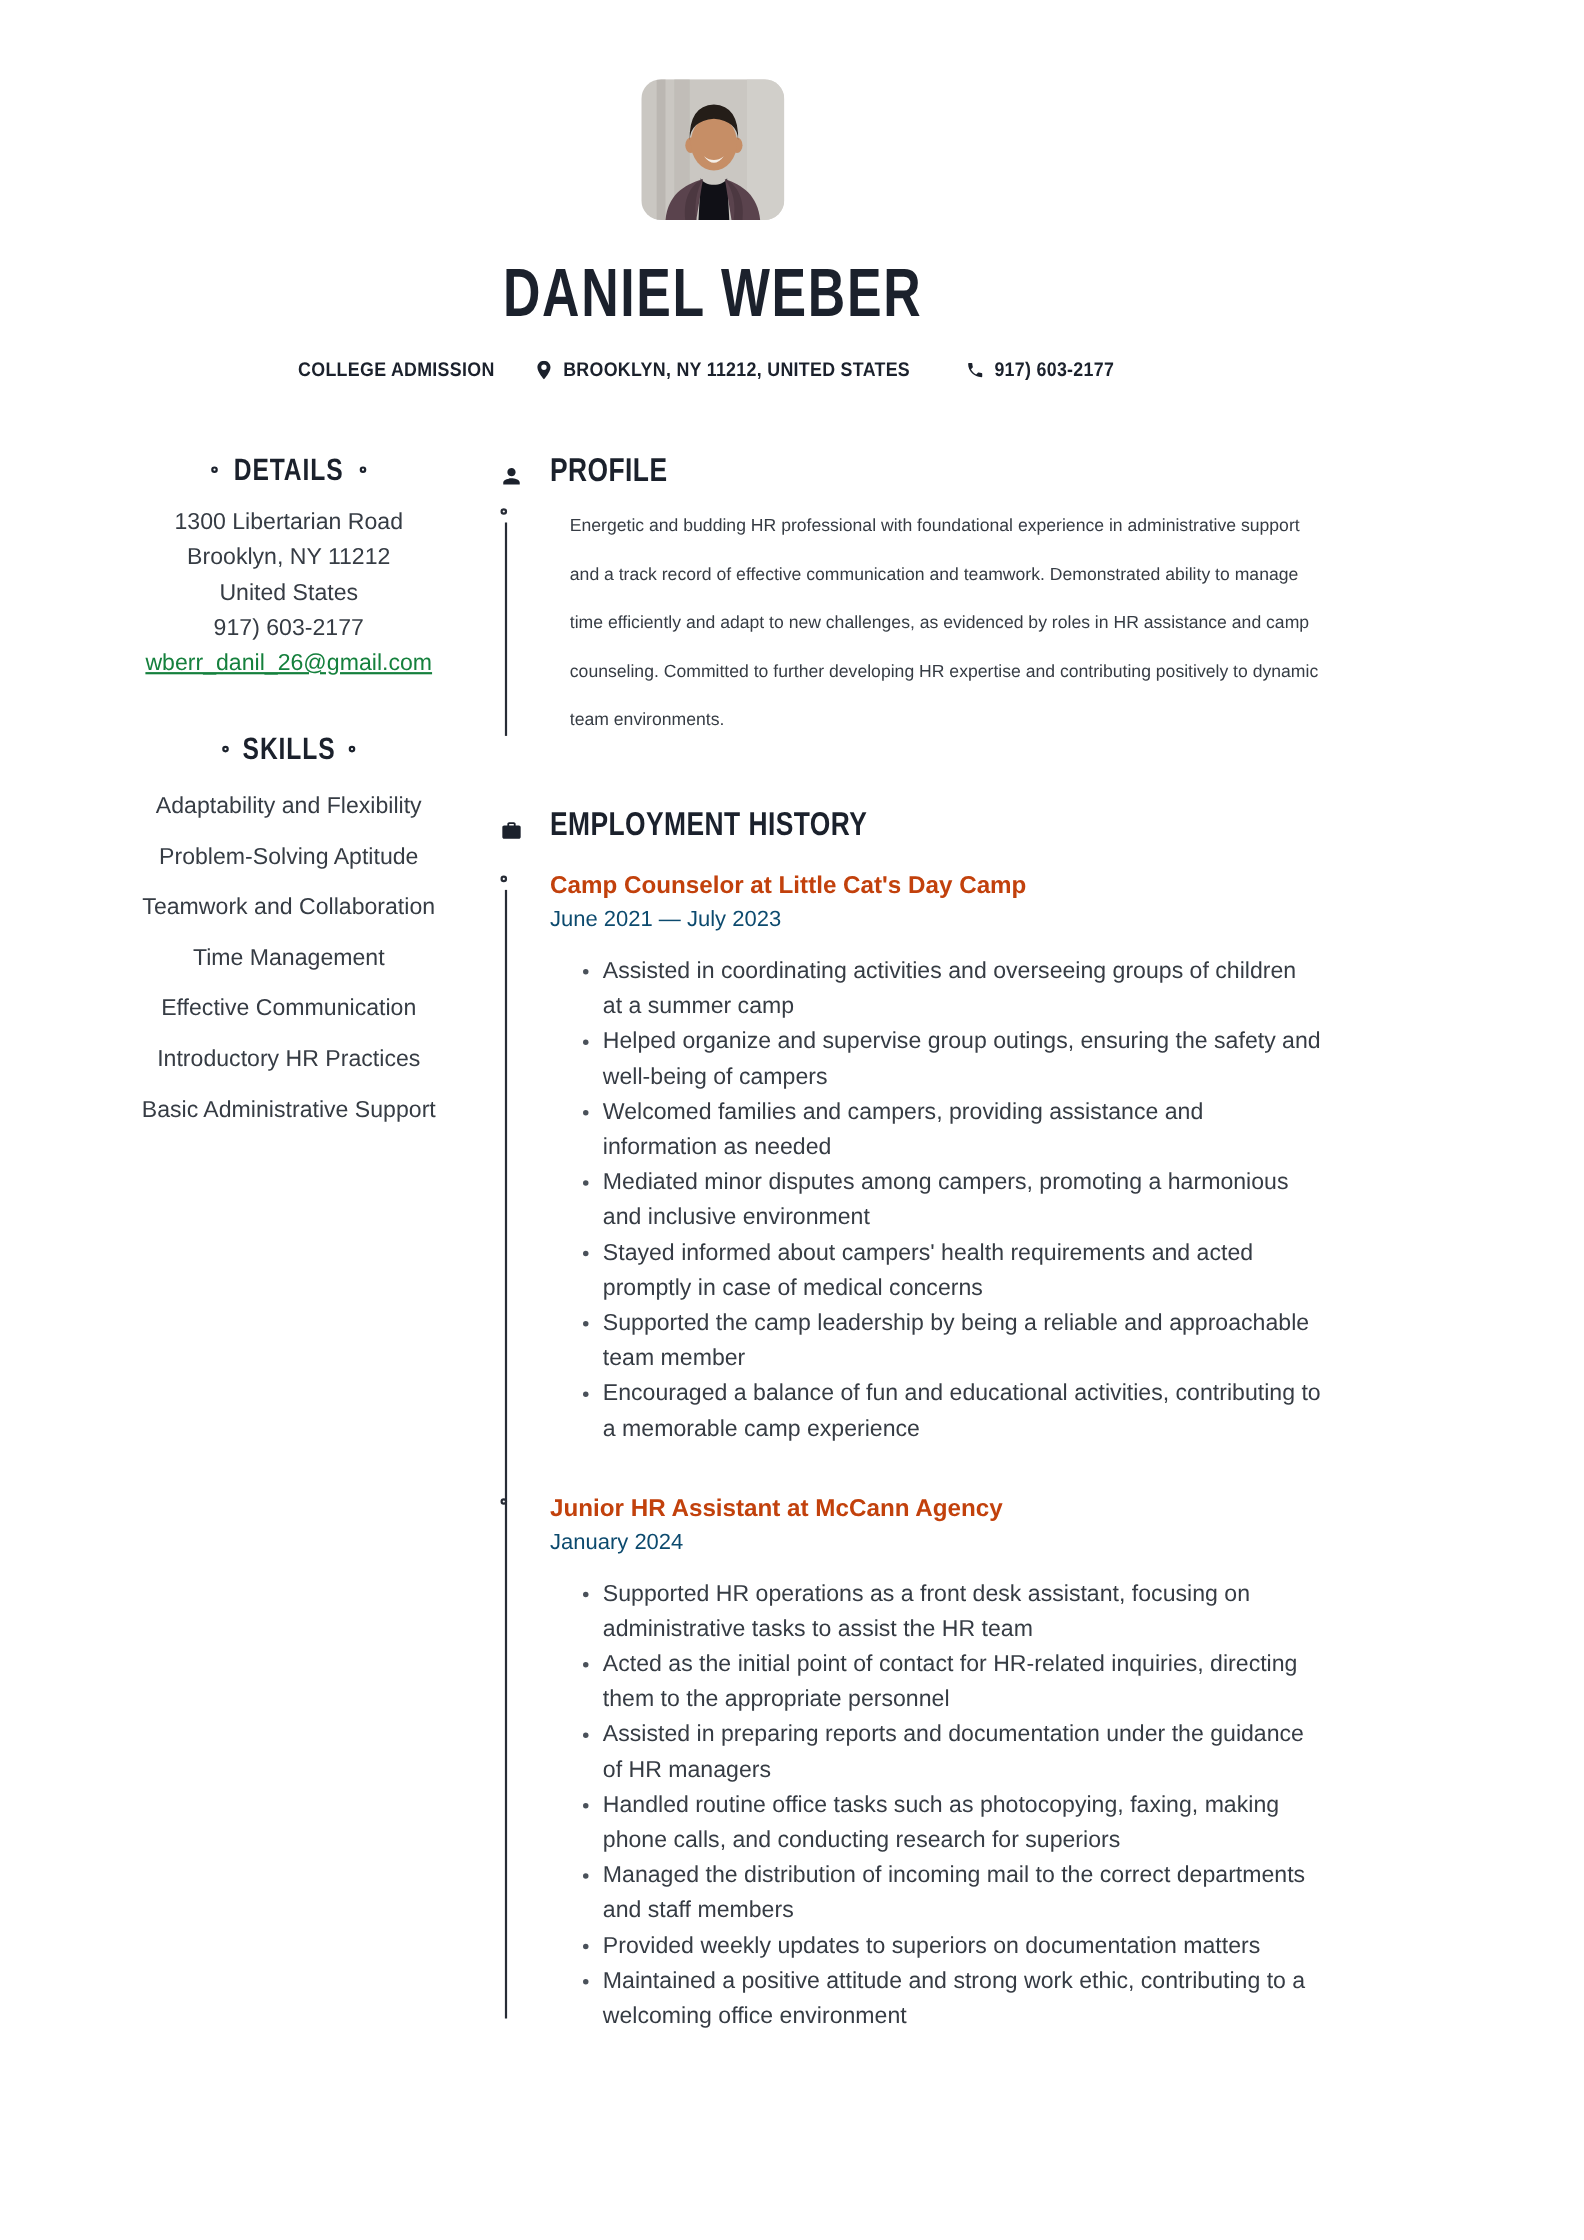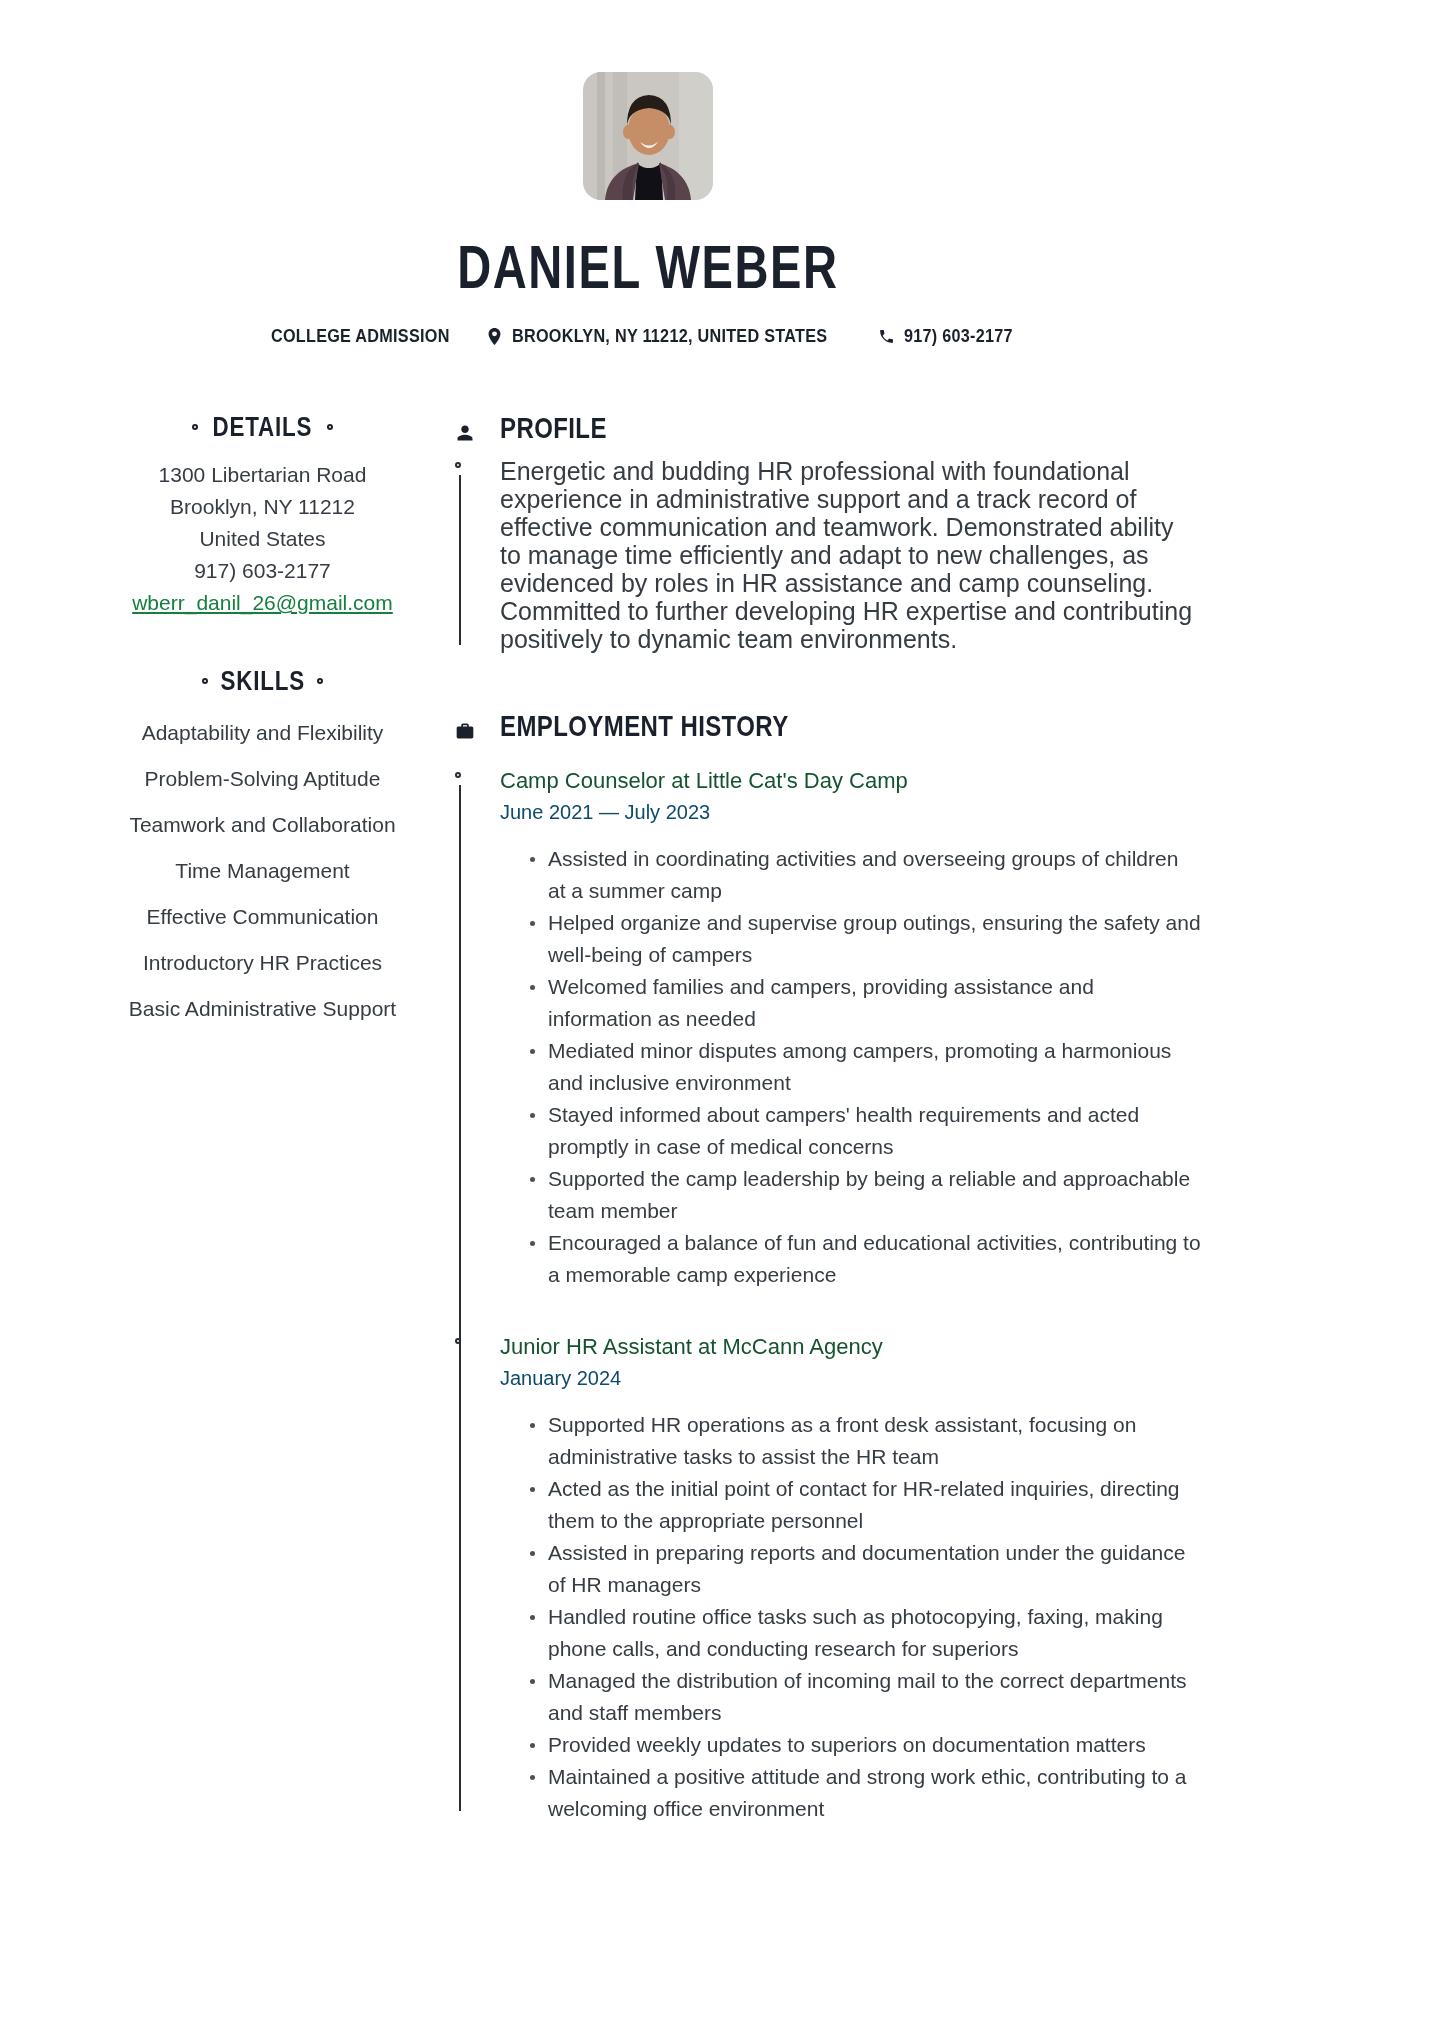--- a/index.html
+++ b/index.html
@@ -74,36 +74,36 @@
   .t-body { position:relative; padding-left:45px; margin-top:14px; }
   .t-line {
     position:absolute; left:4px; width:2px; background:#272c36;
     top:18px; bottom:8px;
   }
   .t-dot {
     position:absolute; left:0; top:5px;
     width:6px; height:6px; border:2px solid #272c36; border-radius:50%;
     background:#fff;
   }
-  .profile-text { font-size:25px; line-height:28px; }
+  .profile-text { font-size:16px; line-height:44px;margin-left:18px; }
 
   .employment-sec { margin-top:58px; }
   .jobs-wrap { position:relative; padding-left:45px; margin-top:26px; }
   .jobs-line {
     position:absolute; left:4px; width:2px; background:#272c36;
     top:18px; bottom:14px;
   }
   .job { position:relative; }
   .job + .job { margin-top:42px; }
   .job-dot {
     position:absolute; left:-45px; top:5px;
     width:6px; height:6px; border:2px solid #272c36; border-radius:50%;
     background:#fff;
   }
-  .job-title { font-size:22px; font-weight:400; color:#14532d; line-height:28px; }
+  .job-title { font-size:22px; font-weight:700; color:#c2410c; line-height:28px; }
   .job-date { font-size:20px; color:#0c4a6e; line-height:26px; margin-top:4px; }
   .bullets { list-style:none; margin-top:18px; }
   .bullets li {
     position:relative; padding-left:48px;
     font-size:21px; line-height:32px;
   }
   .bullets li::before {
     content:""; position:absolute; left:30px; top:14px;
     width:5px; height:5px; border-radius:50%; background:#4a515a;
   }

